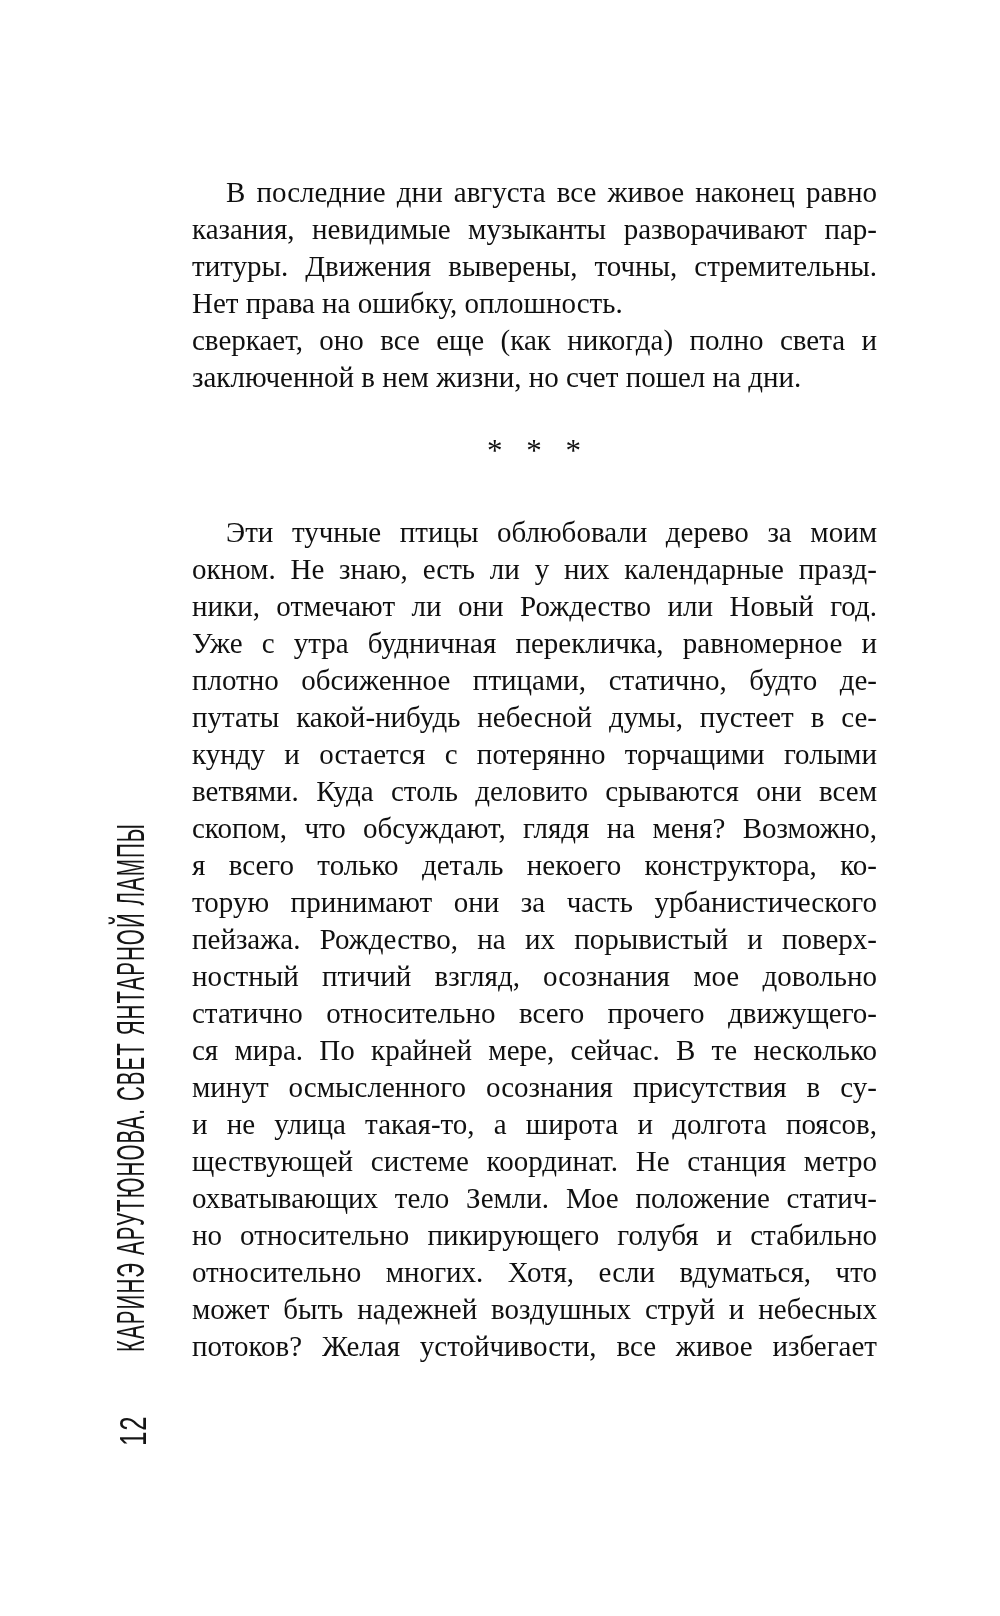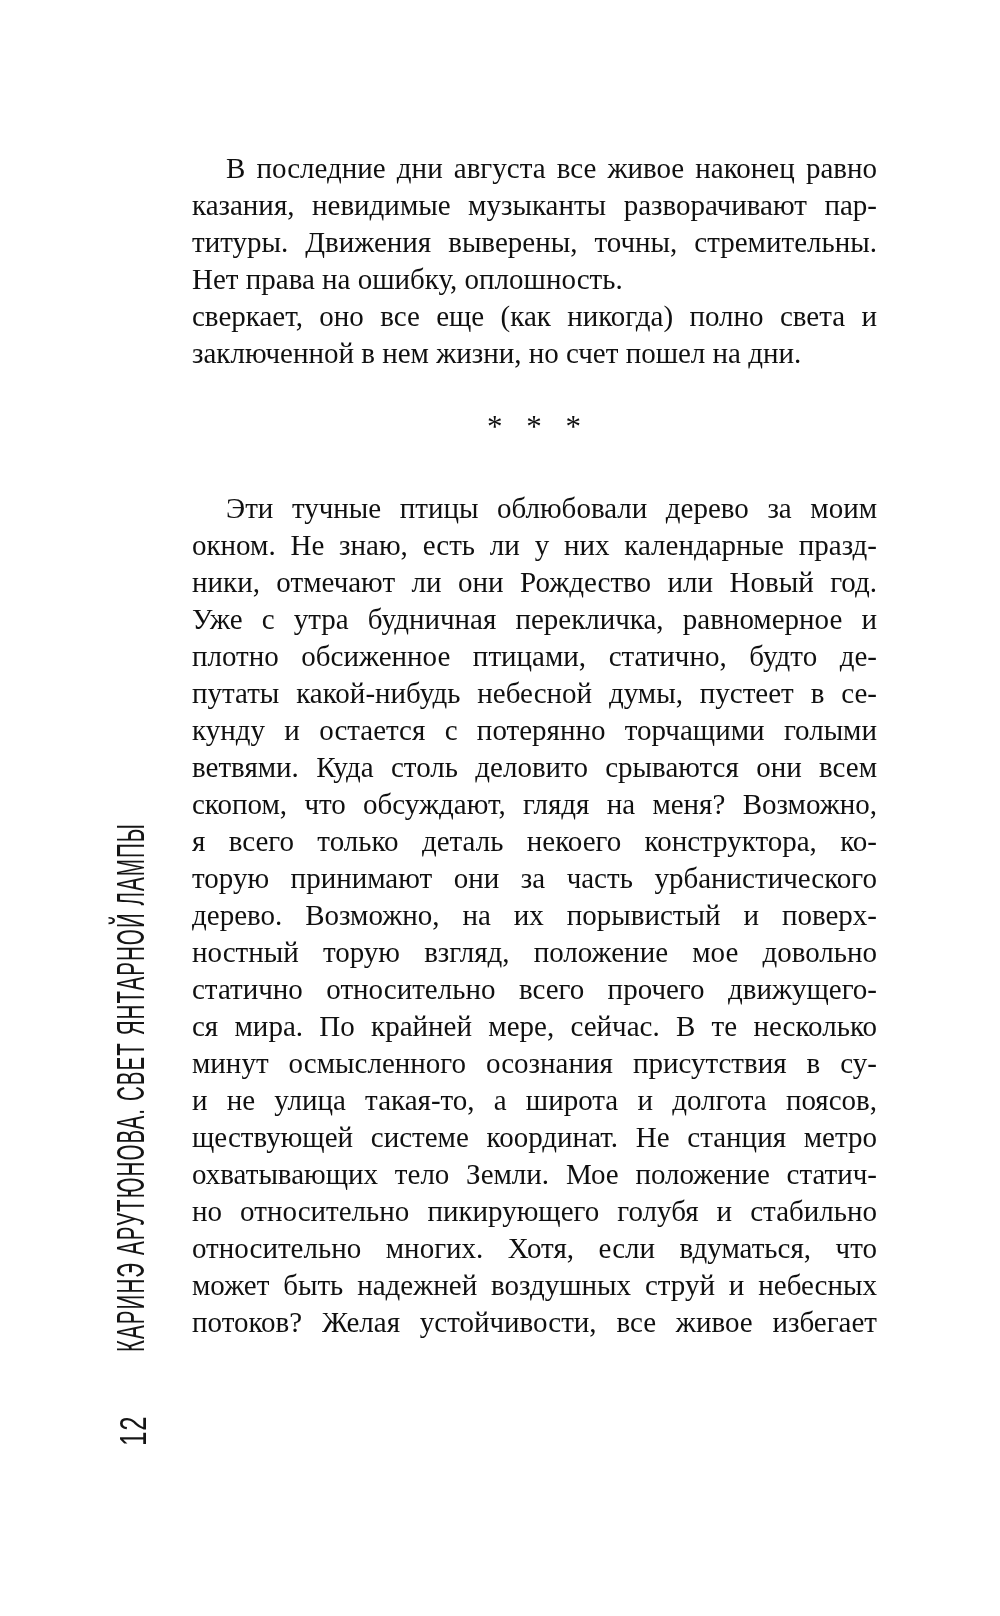--- a/index.html
+++ b/index.html
@@ -23,20 +23,21 @@
     width: 685px;
     font-size: 29px;
     line-height: 37px;
   }
   .line {
     text-align: justify;
     text-align-last: justify;
   }
   .line.indent {
     text-indent: 34px;
+    margin-top: 24px;
   }
   .line.end {
     text-align-last: left;
   }
   .separator {
     text-align: center;
     text-align-last: center;
     font-size: 31px;
     line-height: 37px;
     margin: 36px 0 45px 0;
@@ -93,22 +94,22 @@
         <div class="line">окном. Не знаю, есть ли у них календарные празд-</div>
         <div class="line">ники, отмечают ли они Рождество или Новый год.</div>
         <div class="line">Уже с утра будничная перекличка, равномерное и</div>
         <div class="line">плотно обсиженное птицами, статично, будто де-</div>
         <div class="line">путаты какой-нибудь небесной думы, пустеет в се-</div>
         <div class="line">кунду и остается с потерянно торчащими голыми</div>
         <div class="line">ветвями. Куда столь деловито срываются они всем</div>
         <div class="line">скопом, что обсуждают, глядя на меня? Возможно,</div>
         <div class="line">я всего только деталь некоего конструктора, ко-</div>
         <div class="line">торую принимают они за часть урбанистического</div>
-        <div class="line">дерево. Возможно, на их порывистый и поверх-</div>
-        <div class="line">ностный торую взгляд, положение мое довольно</div>
+        <div class="line">пейзажа. Рождество, на их порывистый и поверх-</div>
+        <div class="line">ностный птичий взгляд, осознания мое довольно</div>
         <div class="line">статично относительно всего прочего движущего-</div>
         <div class="line">ся мира. По крайней мере, сейчас. В те несколько</div>
         <div class="line">минут осмысленного осознания присутствия в су-</div>
         <div class="line">и не улица такая-то, а широта и долгота поясов,</div>
         <div class="line">ществующей системе координат. Не станция метро</div>
         <div class="line">охватывающих тело Земли. Мое положение статич-</div>
         <div class="line">но относительно пикирующего голубя и стабильно</div>
         <div class="line">относительно многих. Хотя, если вдуматься, что</div>
         <div class="line">может быть надежней воздушных струй и небесных</div>
         <div class="line">потоков? Желая устойчивости, все живое избегает</div>

